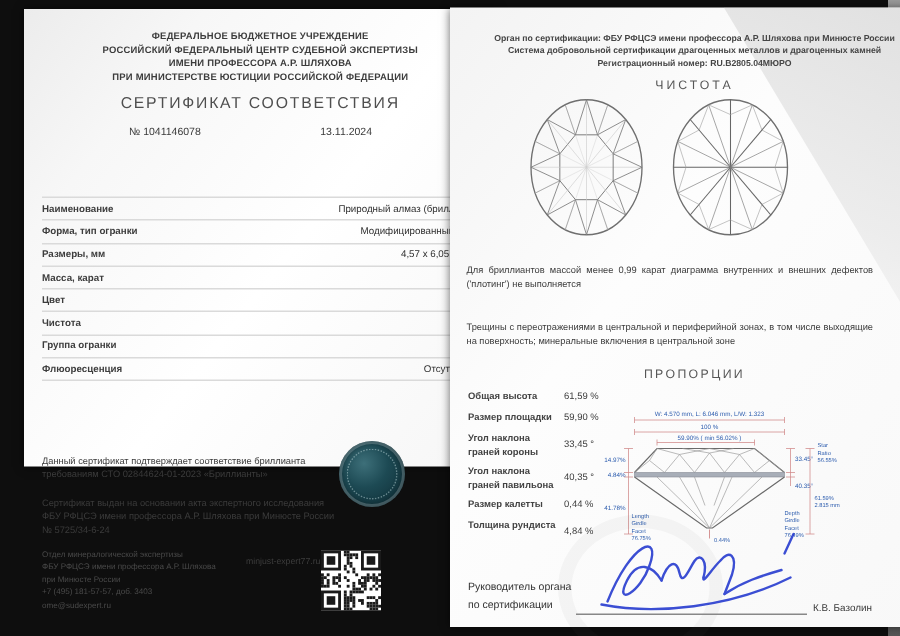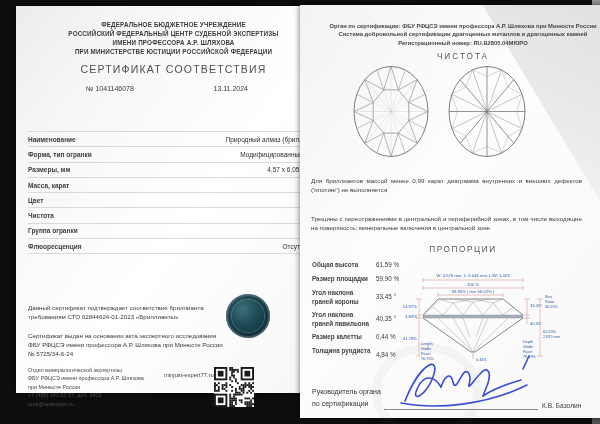--- a/index.html
+++ b/index.html
@@ -2,21 +2,21 @@
 <html style="--seal: #1d4a54; --sig: #2b3fd0; --dred: #d08888; --lblue: #2c5cae;"><head>
 <meta charset="utf-8">
 <style>
   html,body{margin:0;padding:0;background:#0e0e0e;}
   .stage{position:relative;width:600px;height:424px;background:#0e0e0e;overflow:hidden;
          font-family:"Liberation Sans",sans-serif;-webkit-font-smoothing:antialiased;}
   .edge-right{position:absolute;right:0;top:0;width:8px;height:100%;
 
          background:linear-gradient(180deg,#9a9a9a,#7d7d7d 60%,#555);}
   .page{position:absolute;background:#fbfbfb;box-shadow:0 0 6px rgba(0,0,0,.6);padding-left:34px;}
-  .lp{left:16px;top:6px;width:281px;height:387px;
+  .lp{left:16px;top:6px;width:281px;height:305px;
       background:linear-gradient(128deg,#ececec 0%,#f7f7f7 22%,#ffffff 55%,#f6f6f6 100%);}
   .rp{left:300px;top:5px;width:292px;height:413px;
       background:linear-gradient(128deg,#f3f3f3 0%,#fdfdfd 40%,#f8f8f8 100%);}
   .rp::before{content:"";position:absolute;inset:0;pointer-events:none;
       background:linear-gradient(205deg,#d9d9d9 0%,#e9e9e9 30%,rgba(255,255,255,0) 52%);
       clip-path:polygon(56% 0,100% 0,100% 58%);opacity:.8;}
   .lp::after{content:"";position:absolute;inset:0;pointer-events:none;
       background:linear-gradient(318deg,#e9e9e9 0%,rgba(255,255,255,0) 28%);
       clip-path:polygon(0 62%,0 100%,40% 100%);opacity:.55;}
   .abs{position:absolute;}

